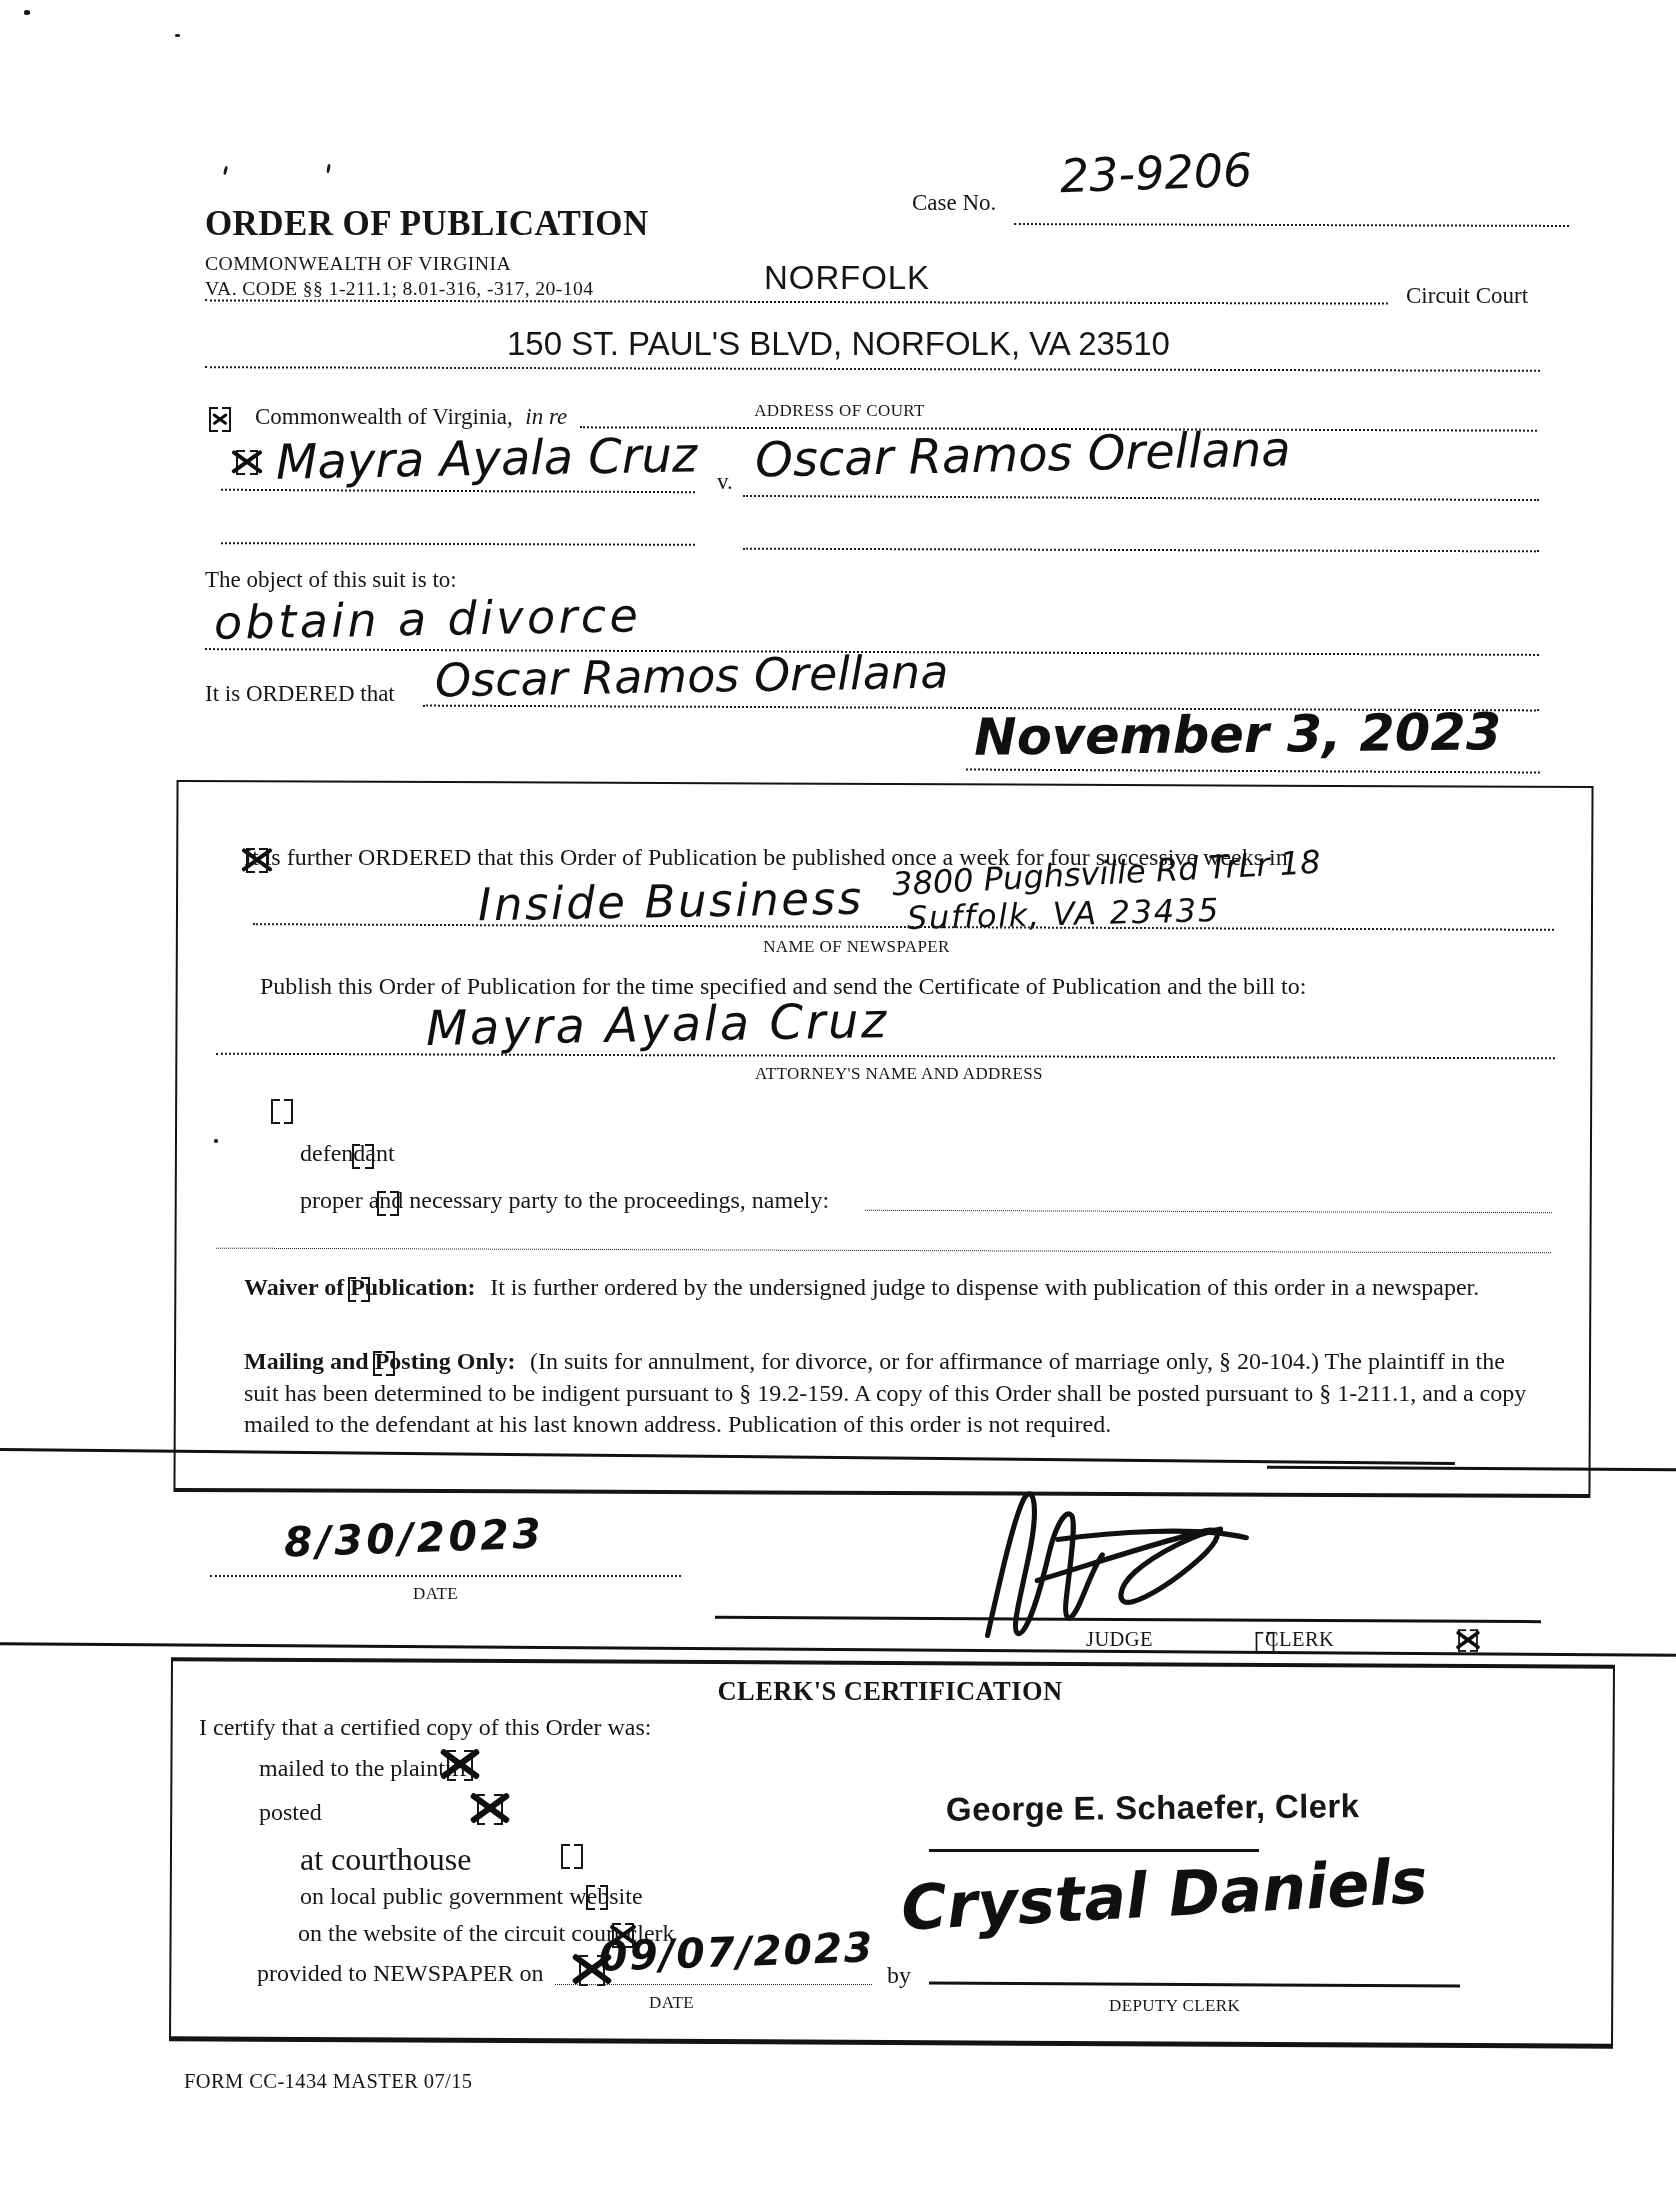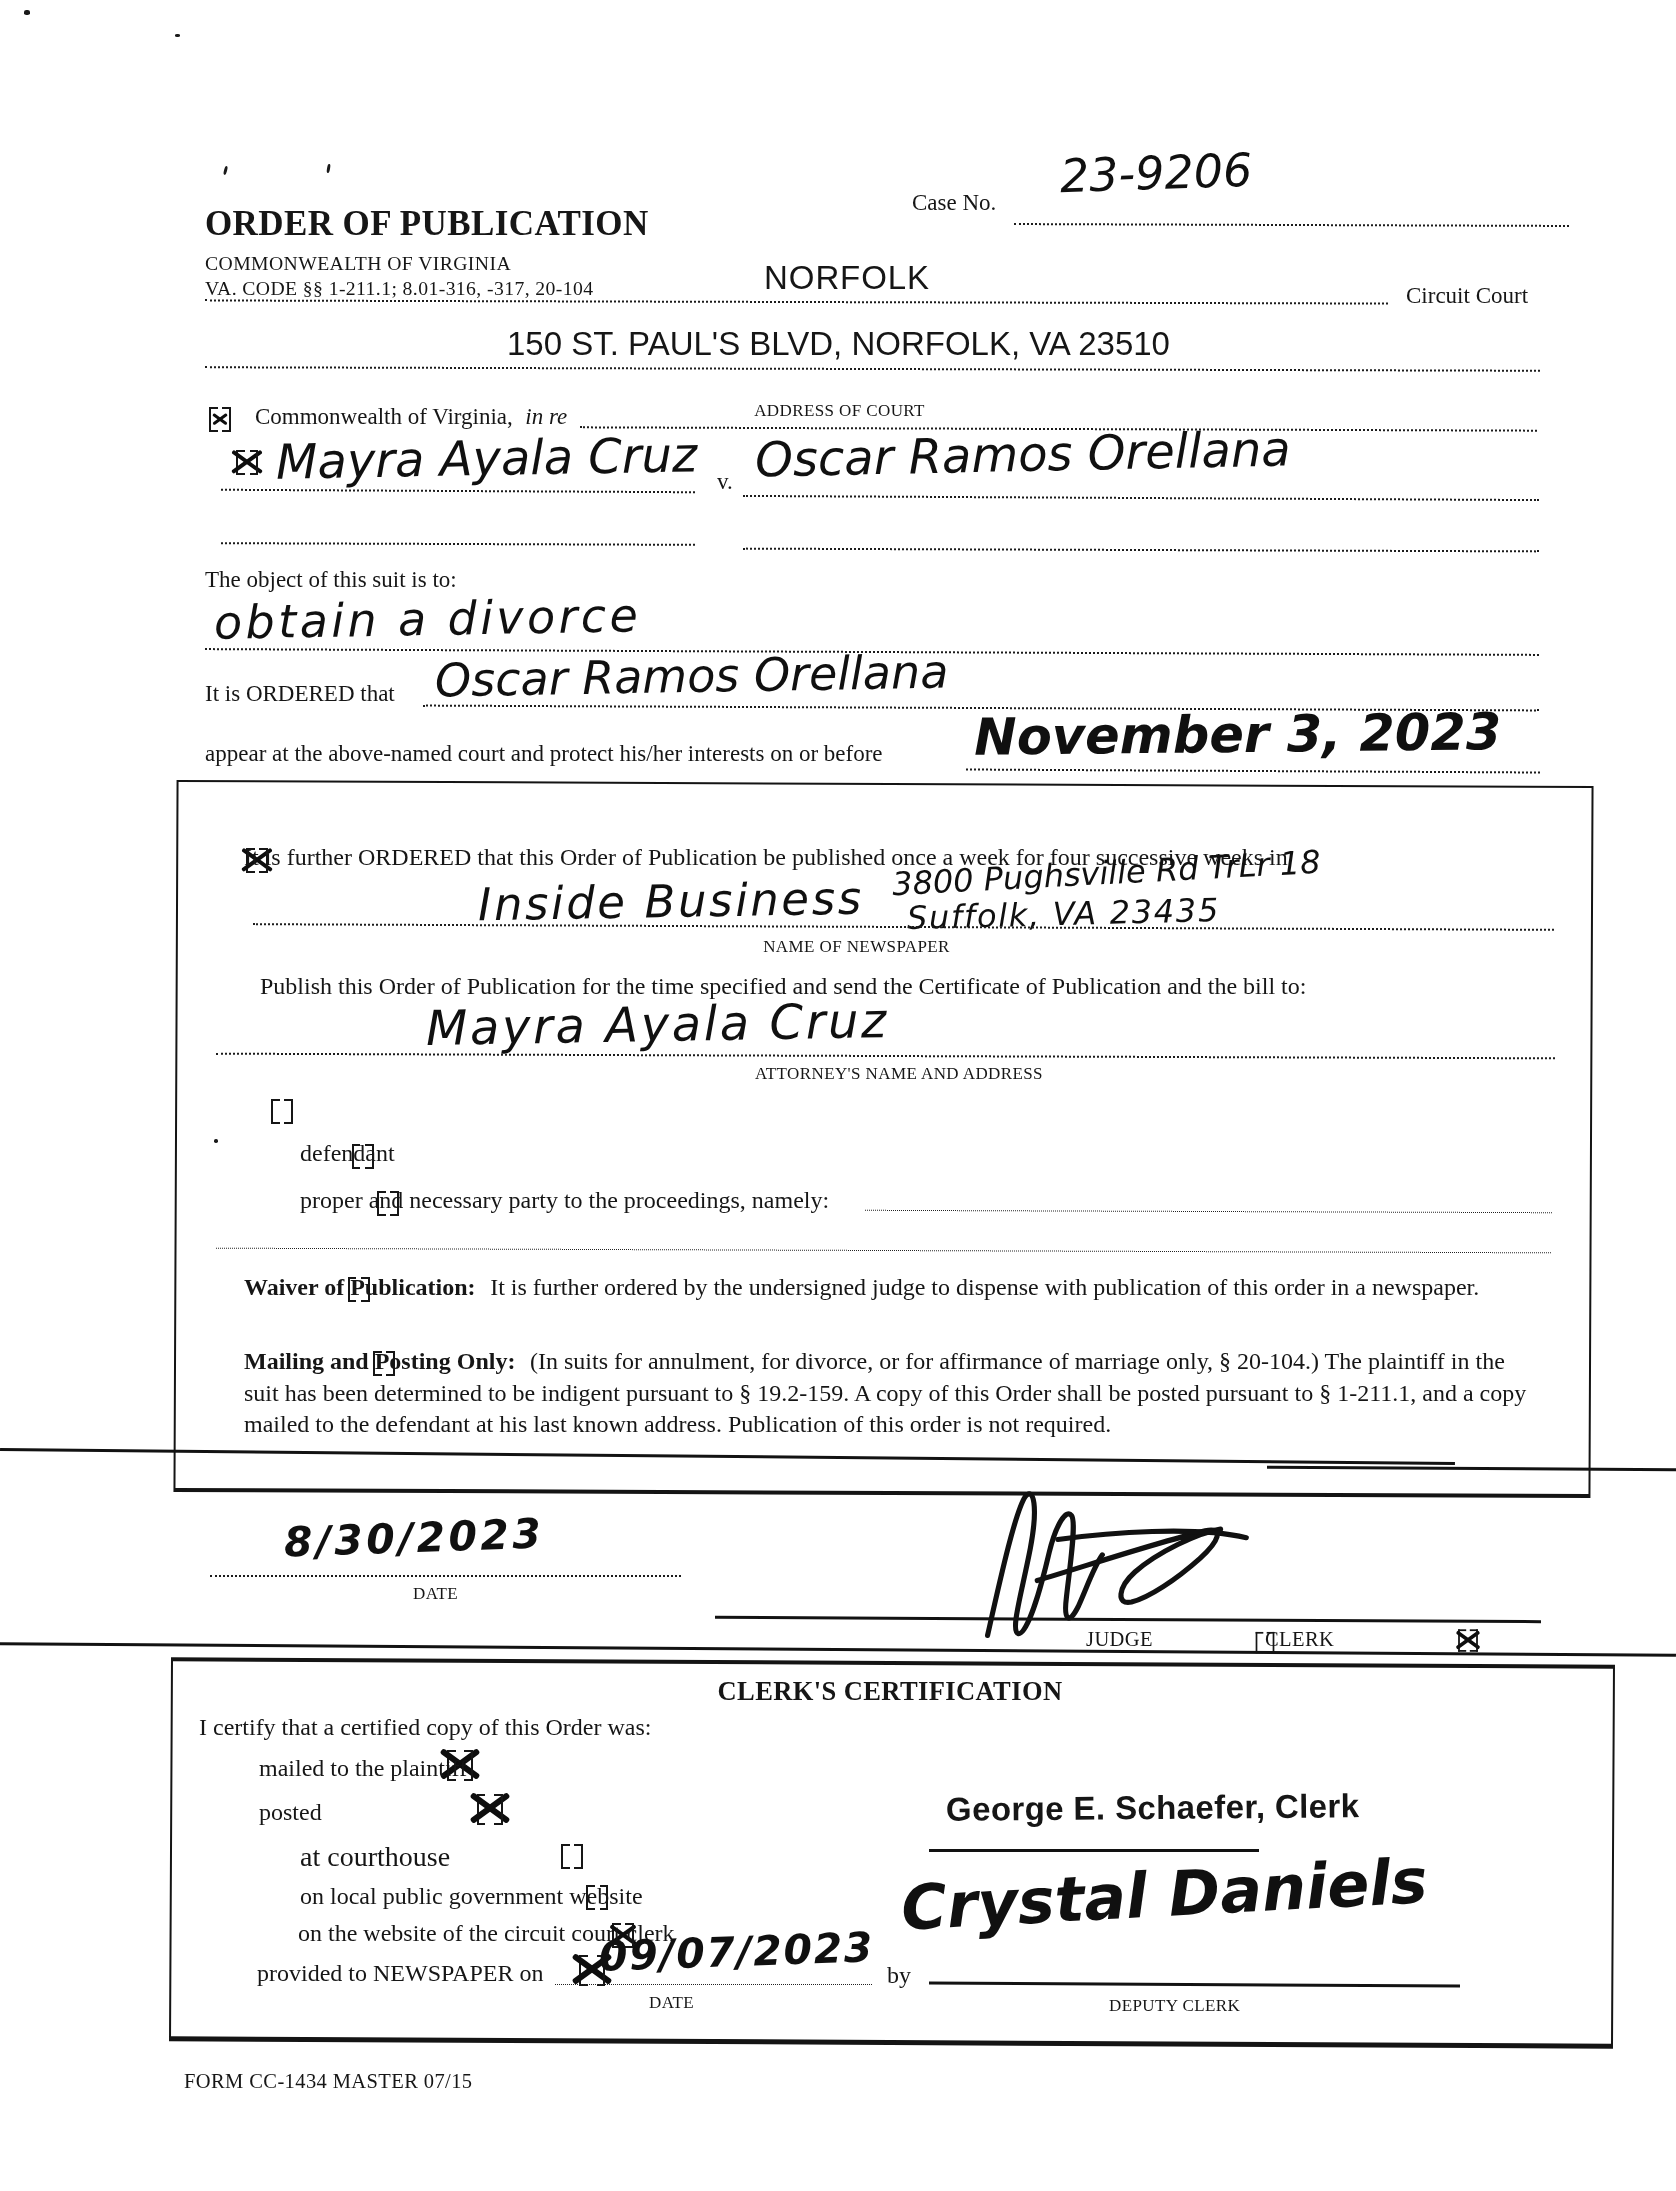--- a/index.html
+++ b/index.html
@@ -86,21 +86,20 @@
   
   <div class="abs" style="left:205px;top:567px;font-size:23px;">The object of this suit is to:</div>
   <div class="abs hw" style="left:214px;top:592px;font-size:46px;transform:rotate(-1deg);letter-spacing:3.4px;">obtain a divorce</div>
   <div class="abs dot3" style="left:205px;top:651px;width:1334px;transform:rotate(.25deg);"></div>
 
   
   <div class="abs" style="left:205px;top:681px;font-size:23px;">It is ORDERED that</div>
   <div class="abs hw" style="left:435px;top:649px;font-size:46px;transform:rotate(-1deg);">Oscar Ramos Orellana</div>
   <div class="abs dot3" style="left:423px;top:707px;width:1116px;transform:rotate(.25deg);"></div>
 
-  <div class="abs" style="left:205px;top:741px;font-size:23px;">appear at the above-named court and protect his/her interests on or before</div>
   <div class="abs hw bold" style="left:974px;top:705px;font-size:51px;transform:rotate(-.6deg);">November 3, 2023</div>
   <div class="abs dot3" style="left:966px;top:770px;width:574px;transform:rotate(.3deg);"></div>
 
   
   <div class="abs" style="left:175px;top:783px;width:1413px;height:706px;border:2.6px solid #141414;border-bottom-width:4.3px;transform:rotate(.25deg);"></div>
 
 
   <span class="abs cbx hwx checked" style="left:195px;top:843px;"><span class="xm"></span></span>
   <div class="abs" style="left:244px;top:844px;width:1096px;font-size:24px;">It is further ORDERED that this Order of Publication be published once a week for four successive weeks in</div>
 
@@ -170,21 +169,21 @@
   <div class="abs center bold" style="left:342px;top:1676px;width:1096px;font-size:26.5px;letter-spacing:0.4px;">CLERK'S CERTIFICATION</div>
   <div class="abs" style="left:199px;top:1714px;font-size:24px;">I certify that a certified copy of this Order was:</div>
 
   <span class="abs cbx bigx checked" style="left:193px;top:1750px;"><span class="xm"></span></span>
   <div class="abs" style="left:259px;top:1755px;font-size:24px;">mailed to the plaintiff</div>
 
   <span class="abs cbx bigx checked" style="left:193px;top:1794px;"><span class="xm"></span></span>
   <div class="abs" style="left:259px;top:1799px;font-size:24px;">posted</div>
 
   <span class="abs cbx" style="left:248px;top:1839px;"></span>
-  <div class="abs" style="left:300px;top:1841px;font-size:28px;text-align:right;">at courthouse</div>
+  <div class="abs" style="left:300px;top:1841px;font-size:32px;text-align:right;">at courthouse</div>
 
   <span class="abs cbx" style="left:248px;top:1880px;"></span>
   <div class="abs" style="left:300px;top:1883px;font-size:24px;">on local public government website</div>
 
   <span class="abs cbx midx checked" style="left:248px;top:1918px;"><span class="xm"></span></span>
   <div class="abs" style="left:298px;top:1920px;font-size:24px;">on the website of the circuit court clerk</div>
 
   <span class="abs cbx bigx checked" style="left:190px;top:1955px;"><span class="xm"></span></span>
   <div class="abs" style="left:257px;top:1960px;font-size:24px;">provided to NEWSPAPER on</div>
   <div class="abs hw bold" style="left:599px;top:1928px;font-size:41px;transform:rotate(-2deg);letter-spacing:1.7px;">09/07/2023</div>

